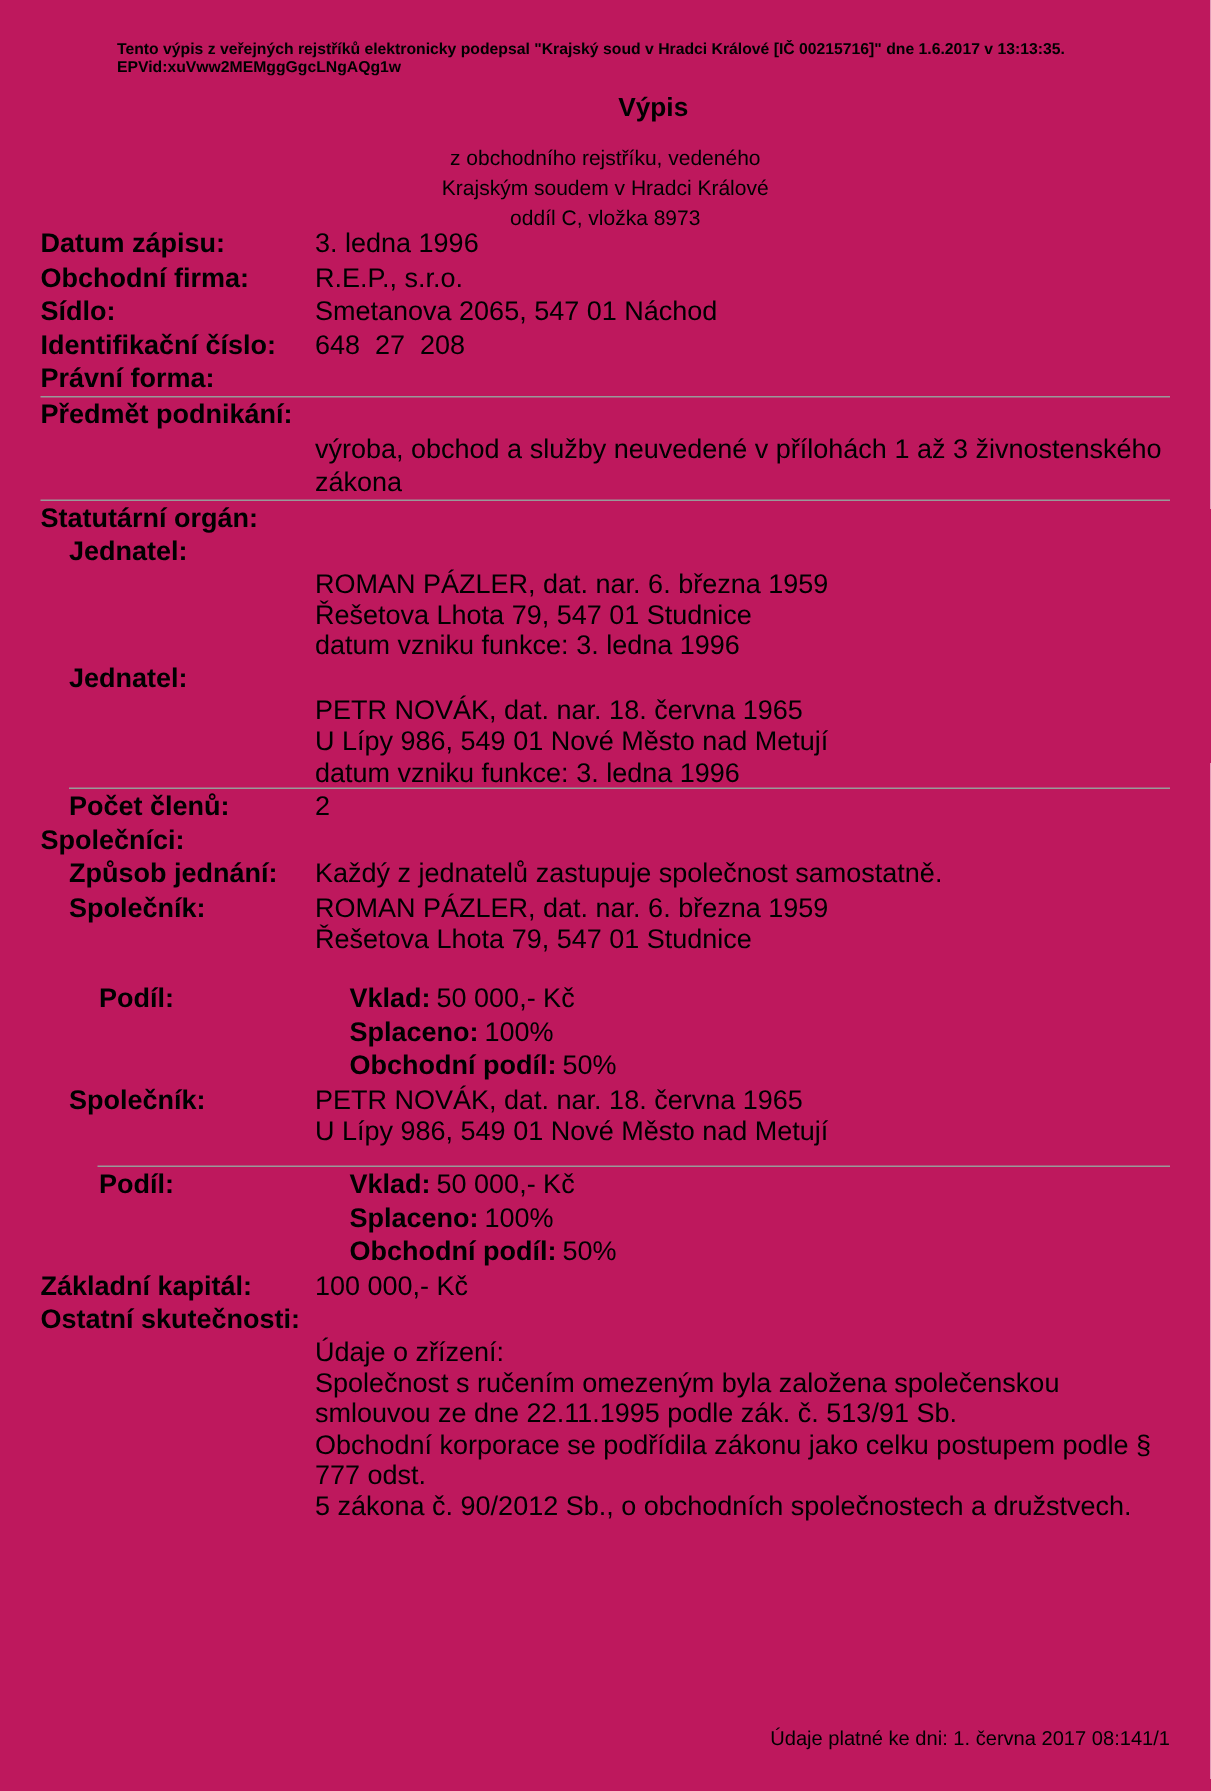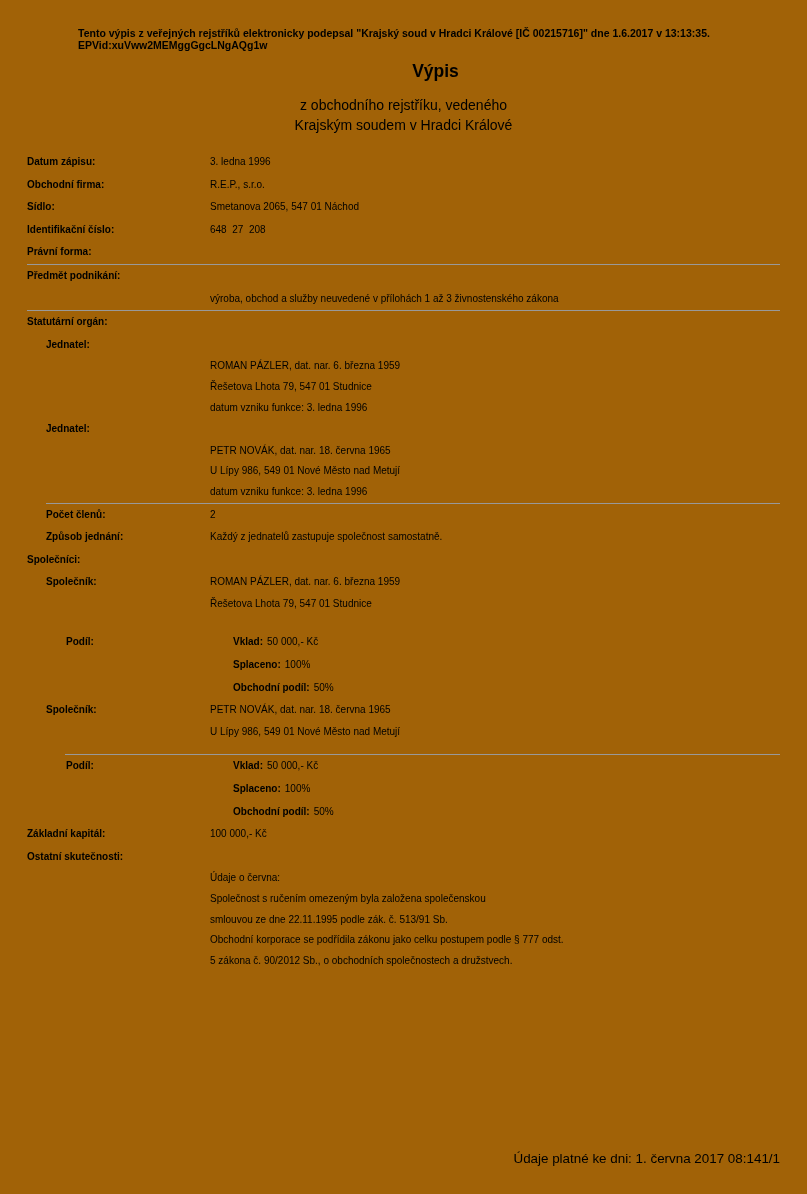--- a/index.html
+++ b/index.html
@@ -1,21 +1,21 @@
 <!DOCTYPE html>
 <html><head>
 <meta charset="utf-8">
 <style>
   html,body{margin:0;padding:0;background:#fff;}
-  .page{position:relative;width:807px;height:1194px;background:#a16207;overflow:hidden;
+  .page{position:relative;width:807px;height:1194px;background:#be185d;overflow:hidden;
         font-family:"Liberation Sans",sans-serif;color:#000;}
   .disclaimer{position:absolute;left:78px;top:27px;font-weight:bold;font-size:10.5px;line-height:12px;width:700px;}
   .title{position:absolute;left:0;top:61px;width:100%;text-align:center;font-weight:bold;font-size:17.5px;margin-left:32px;}
   .subtitle{position:absolute;left:0;top:95px;width:100%;text-align:center;font-size:14px;line-height:20px;}
-  .content{position:absolute;left:27px;top:151px;width:753px;font-size:10px;}
+  .content{position:absolute;left:27px;top:151px;width:753px;font-size:18px;}
   .row{display:flex;line-height:22.6px;}
   .row.tight{line-height:20.6px;}
   .lab{flex:0 0 183px;font-weight:bold;box-sizing:border-box;}
   .spacer{flex:0 0 183px;}
   .ind1{padding-left:19px;}
   .ind2{padding-left:39px;}
   .val{flex:1;white-space:pre-wrap;}
   .podval{padding-left:23px;}
   .inlab{font-weight:bold;margin-right:4px;}
   hr{border:none;border-top:1px solid #999;margin:0;height:0;}
@@ -34,20 +34,21 @@
   <div class="disclaimer">
     <div>Tento výpis z veřejných rejstříků elektronicky podepsal "Krajský soud v Hradci Králové [IČ 00215716]" dne 1.6.2017 v 13:13:35.</div>
     <div>EPVid:xuVww2MEMggGgcLNgAQg1w</div>
   </div>
 
   <div class="title">Výpis</div>
 
   <div class="subtitle">
     <div>z obchodního rejstříku, vedeného</div>
     <div>Krajským soudem v Hradci Králové</div>
+    <div>oddíl C, vložka 8973</div>
   </div>
 
   <div class="content">
 
     <div class="row">
       <span class="lab">Datum zápisu:</span>
       <span class="val">3. ledna 1996</span>
     </div>
     <div class="row">
       <span class="lab">Obchodní firma:</span>
@@ -113,26 +114,26 @@
       <span class="val">datum vzniku funkce: 3. ledna 1996</span>
     </div>
 
     <hr class="ml1">
 
     <div class="row">
       <span class="lab ind1">Počet členů:</span>
       <span class="val">2</span>
     </div>
     <div class="row">
+      <span class="lab">Společníci:</span>
+    </div>
+
+    <div class="row">
       <span class="lab ind1">Způsob jednání:</span>
       <span class="val">Každý z jednatelů zastupuje společnost samostatně.</span>
-    </div>
-
-    <div class="row">
-      <span class="lab">Společníci:</span>
     </div>
 
     <div class="row">
       <span class="lab ind1">Společník:</span>
       <span class="val">ROMAN PÁZLER, dat. nar. 6. března 1959</span>
     </div>
     <div class="row tight">
       <span class="spacer"></span>
       <span class="val">Řešetova Lhota 79, 547 01 Studnice</span>
     </div>
@@ -177,21 +178,21 @@
     <div class="row">
       <span class="lab">Základní kapitál:</span>
       <span class="val">100 000,- Kč</span>
     </div>
 
     <div class="row">
       <span class="lab">Ostatní skutečnosti:</span>
     </div>
     <div class="row tight">
       <span class="spacer"></span>
-      <span class="val">Údaje o června:</span>
+      <span class="val">Údaje o zřízení:</span>
     </div>
     <div class="row tight">
       <span class="spacer"></span>
       <span class="val">Společnost s ručením omezeným byla založena společenskou</span>
     </div>
     <div class="row tight">
       <span class="spacer"></span>
       <span class="val">smlouvou ze dne 22.11.1995 podle zák. č. 513/91 Sb.</span>
     </div>
     <div class="row tight">

